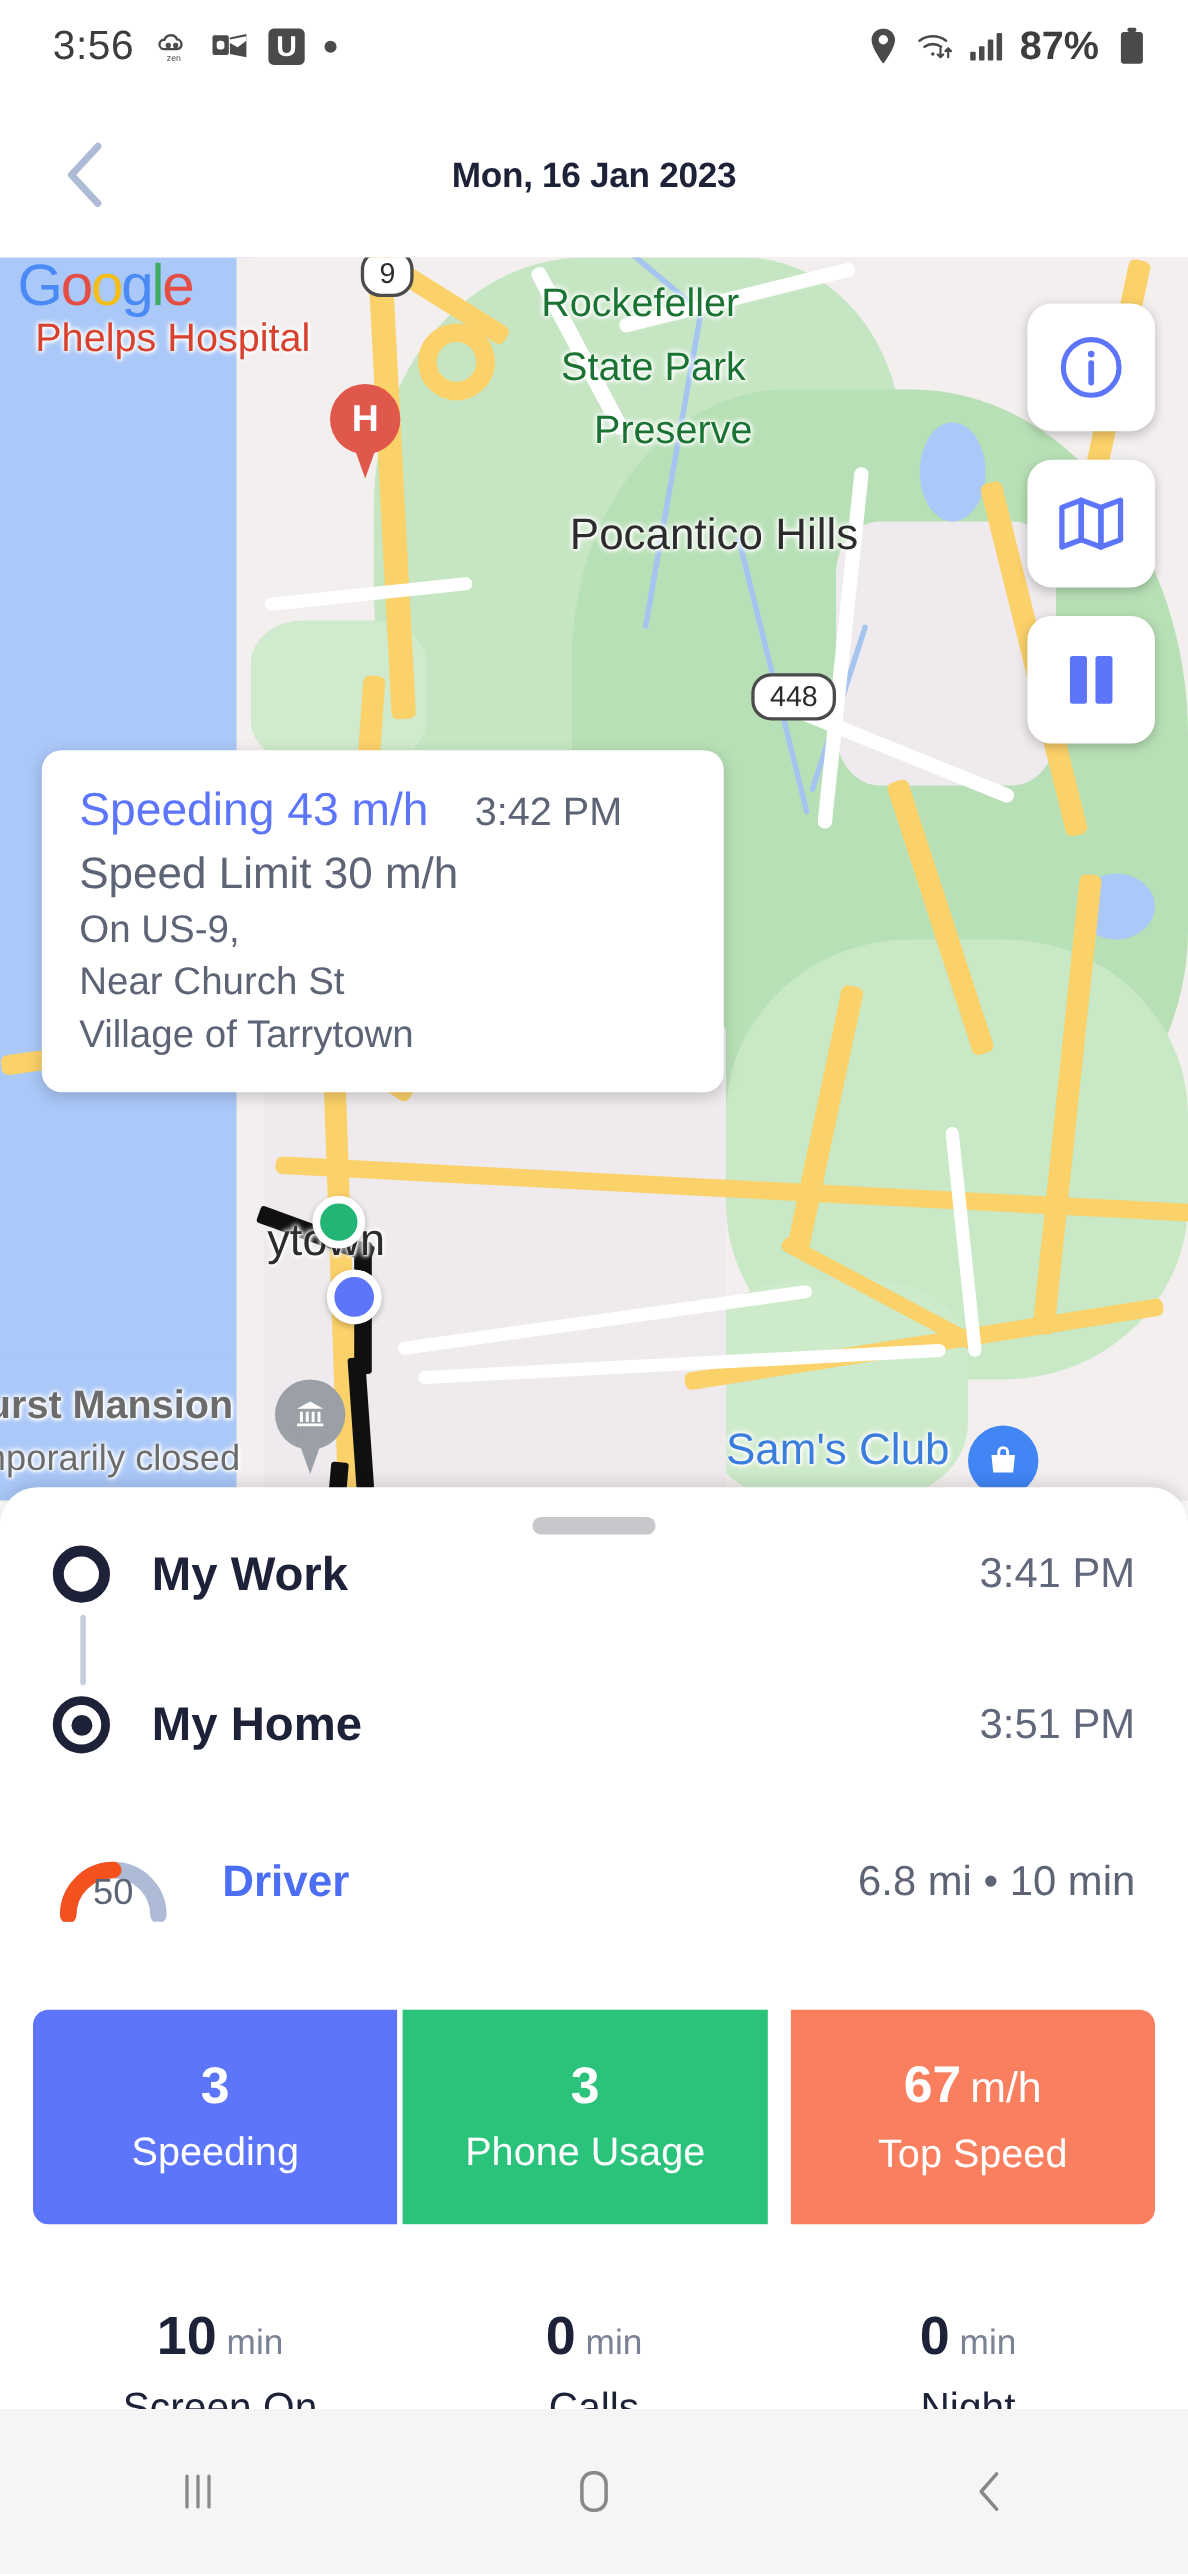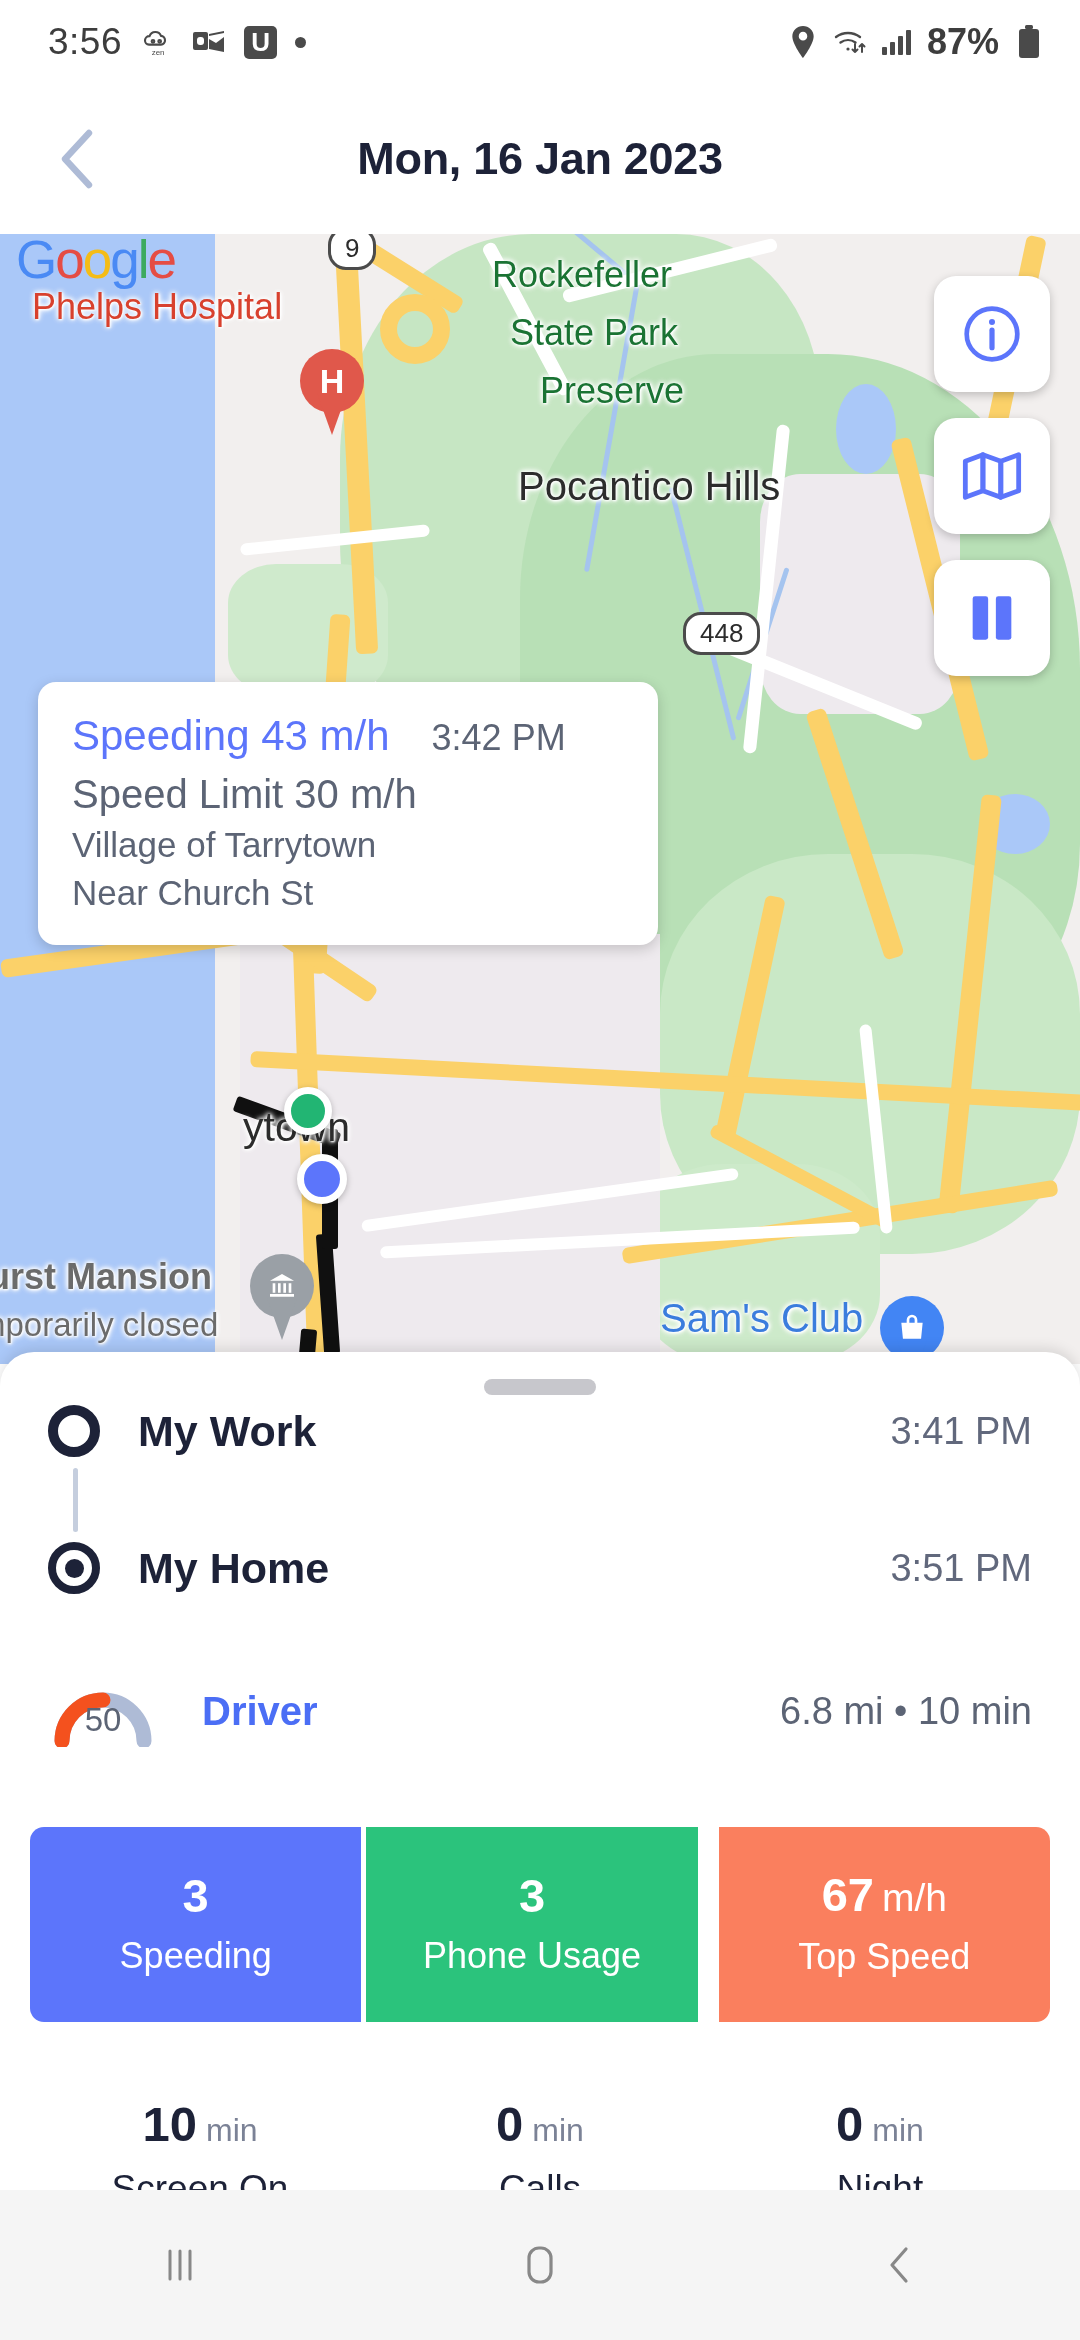--- a/index.html
+++ b/index.html
@@ -13,21 +13,21 @@
   .sb-time { font-size:37px; color:#3d3d3d; letter-spacing:0.5px; }
   .sb-ic { width:34px; height:34px; display:inline-flex; align-items:center; justify-content:center; color:#4a4a4a; }
   .sb-dot { width:11px; height:11px; border-radius:50%; background:#4a4a4a; }
   .sb-right { display:flex; align-items:center; gap:13px; }
   .sb-pct { font-size:36px; color:#3d3d3d;font-weight:bold; }
   .uicon { width:33px; height:33px; border-radius:5px; background:#4a4a4a; color:#fff; font-size:26px; font-weight:bold; display:flex; align-items:center; justify-content:center; }
 
   
   .header { position:absolute; top:84px; left:0; width:1080px; height:150px; background:#fff; display:flex; align-items:center; }
   .back-btn { position:absolute; left:44px; width:70px; height:70px; display:flex; align-items:center; justify-content:center; }
-  .header-title { width:100%; text-align:center; font-size:45px; font-weight:bold; color:#1d2238; letter-spacing:-0.3px; }
+  .header-title { width:100%; text-align:center; font-size:32px; font-weight:bold; color:#1d2238; letter-spacing:-0.3px; }
 
   
   .map { position:absolute; top:234px; left:0; width:1080px; height:1130px; overflow:hidden; background:#eae6e3; }
   .water { position:absolute; left:0; top:0; width:228px; height:1130px; background:#aac8f8; }
   .water2 { position:absolute; left:0; top:1000px; width:320px; height:130px; background:#aac8f8; }
   .land { position:absolute; left:215px; top:0; width:865px; height:1130px; background:#f2efee; }
   .green1 { position:absolute; left:340px; top:0; width:480px; height:560px; background:#c6e6c3; border-radius:40% 30% 50% 45%; }
   .green2 { position:absolute; left:520px; top:120px; width:560px; height:700px; background:#b8e0b6; border-radius:35% 45% 30% 40%; }
   .green3 { position:absolute; left:660px; top:620px; width:420px; height:400px; background:#c9e8c6; border-radius:40%; }
   .green4 { position:absolute; left:228px; top:330px; width:160px; height:130px; background:#cfeacc; border-radius:30%; }
@@ -294,22 +294,23 @@
         </svg>
       </div>
     </div>
 
     <div class="infocard">
       <div class="ic-row1">
         <div class="ic-speed">Speeding 43 m/h</div>
         <div class="ic-time">3:42 PM</div>
       </div>
       <div class="ic-limit">Speed Limit 30 m/h</div>
+      <div class="ic-line">On US-9,</div>
+      <div class="ic-line">Near Church St</div>
       <div class="ic-line">Village of Tarrytown</div>
-      <div class="ic-line">Near Church St</div>
     </div>
   </div>
 
   <div class="sheet"></div>
   <div class="grabber" style="position:absolute;top:1379px;"></div>
 
   <div class="connector"></div>
 
   <div class="triprow trip1">
     <div class="ring"></div>

